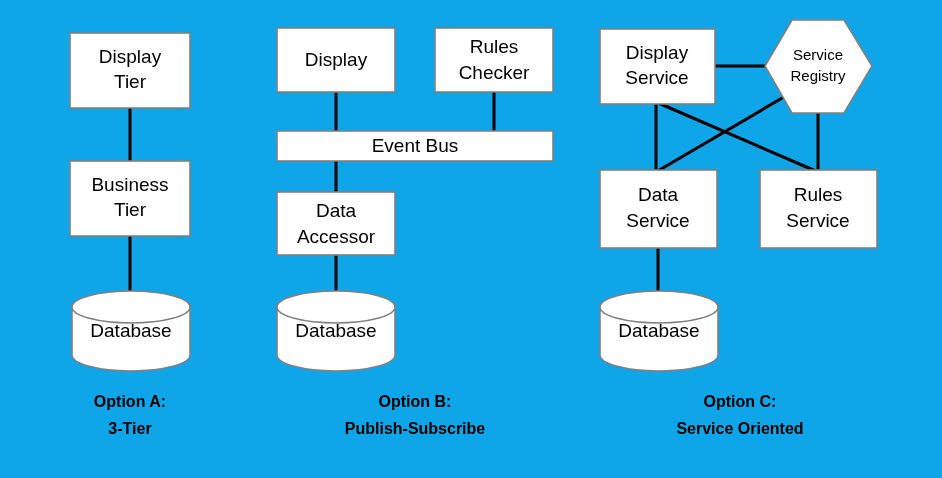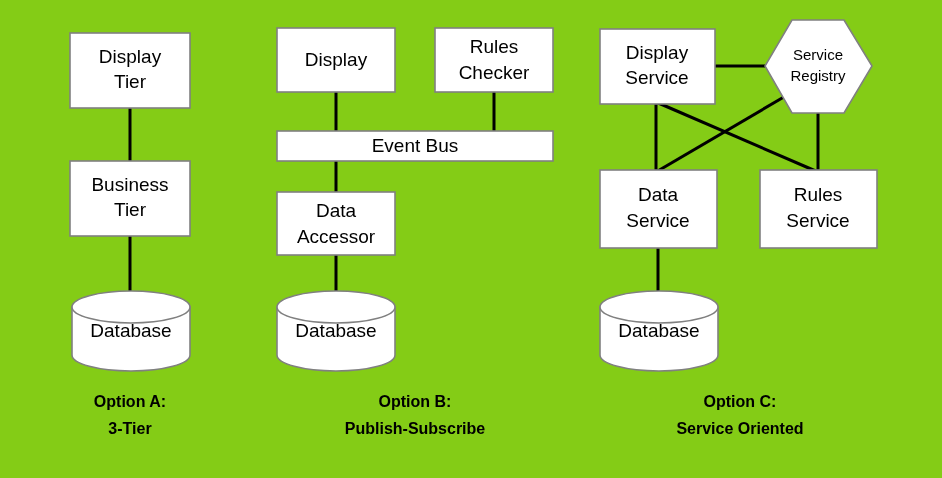--- a/index.html
+++ b/index.html
@@ -9,21 +9,21 @@
     background: #ffffff;
   }
   body {
     font-family: "Liberation Sans", "DejaVu Sans", sans-serif;
     color: #000000;
   }
   #diagram-root {
     position: relative;
     width: 942px;
     height: 478px;
-    background: #84cc16;
+    background: #0ea5e9;
     overflow: hidden;
   }
   svg#diagram-svg {
     position: absolute;
     top: 0;
     left: 0;
     width: 942px;
     height: 478px;
     display: block;
   }

